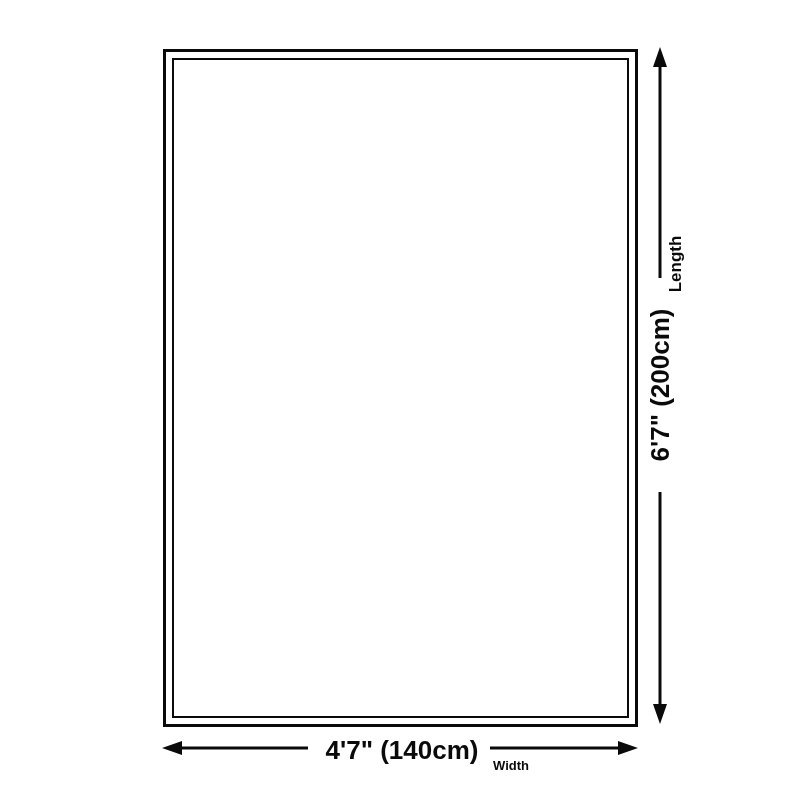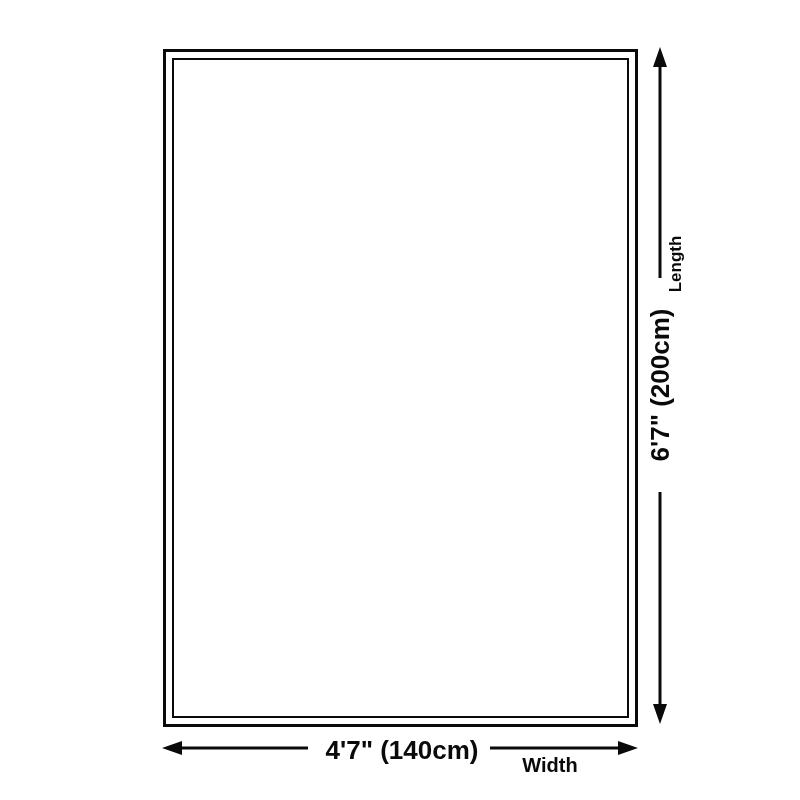--- a/index.html
+++ b/index.html
@@ -71,22 +71,21 @@
   .h-value {
     left: 402px;
     top: 750px;
     transform: translate(-50%, -50%);
     font-size: 26px;
   }
   .h-label {
     left: 511px;
     top: 765px;
     transform: translate(-50%, -50%);
-    font-size: 20px;
-    margin-left: 39px;
+    font-size: 13px;
   }
 </style>
 </head>
 <body>
 
 <div class="canvas">
 
   <div class="rug">
     <div class="rug-inner"></div>
   </div>

